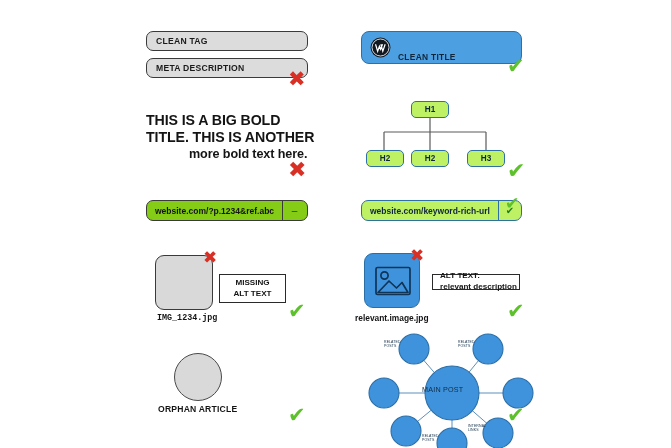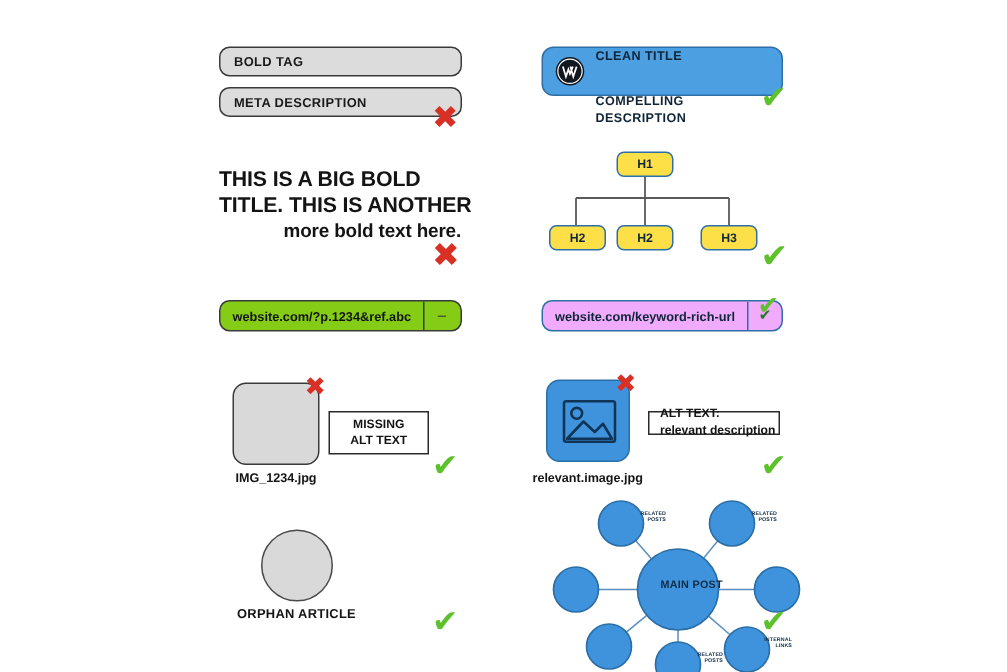--- a/index.html
+++ b/index.html
@@ -38,38 +38,38 @@
 
   
   .headblock{line-height:1.22;}
   .headblock .l1{font-size:14.2px;font-weight:700;color:#141414;letter-spacing:-.1px;white-space:nowrap;}
   .headblock .l4{font-size:12.6px;font-weight:700;color:#141414;letter-spacing:-.1px;white-space:nowrap;margin-left:43px;}
 
   
   .hnode{
     box-sizing:border-box;
     position:absolute;
-    background:#fde047;
+    background:#bef264;
     border:1.3px solid #2f6fa8;
     border-radius:5px;
     display:flex;align-items:center;justify-content:center;
     font-size:8.2px;font-weight:700;color:#10263b;
   }
   .tree-svg{position:absolute;left:0;top:0;overflow:visible;}
 
   
   .url-wrap{
     box-sizing:border-box;
     border:1.4px solid #3a3a3a;
     border-radius:7px;
     background:#84cc16;
     display:flex;align-items:stretch;
     overflow:hidden;
   }
-  .url-wrap.blue{background:#f0abfc;border-color:#2f6fa8;}
+  .url-wrap.blue{background:#bef264;border-color:#2f6fa8;}
   .url-txt{
     display:flex;align-items:center;padding:0 8px;
     font-size:8.5px;font-weight:700;color:#141414;white-space:nowrap;
   }
   .url-wrap.blue .url-txt{color:#0f2538;}
   .url-btn{
     width:23px;border-left:1.4px solid #3a3a3a;
     display:flex;align-items:center;justify-content:center;
     font-size:10px;color:#333;
   }
@@ -103,58 +103,57 @@
     border:1.5px solid #4a4a4a;
     border-radius:50%;
     background:#d9d9d9;
   }
   .orphan-label{font-size:8.6px;font-weight:700;color:#141414;letter-spacing:.2px;white-space:nowrap;}
 
   
   .net{position:absolute;}
   .net svg{display:block;overflow:visible;}
   .nlabel{
-    position:absolute;text-align:right;
-    font-size:3.5px;font-weight:700;color:#0f2c47;
+    position:absolute;text-align:left;
+    font-size:3.5px;font-weight:400;color:#0f2c47;
     line-height:1.12;letter-spacing:.1px;
     pointer-events:none;
   }
   .nlabel.main{font-size:7.2px;letter-spacing:.2px;}
 
   
   .mark{position:absolute;line-height:1;user-select:none;}
   .xmark{color:#d93025;font-weight:800;}
   .ckmark{color:#5cc12a;font-weight:800;}
 </style>
 </head>
 <body>
 
 <div class="stage">
 
   <div class="bar abs" style="left:146px;top:31px;width:162px;height:20px;">
-    <span>BOLD TAG</span>
+    <span>CLEAN TAG</span>
   </div>
 
   <div class="bar abs" style="left:146px;top:58px;width:162px;height:20px;">
     <span>META DESCRIPTION</span>
   </div>
 
   <div class="mark xmark abs" style="left:288px;top:68px;font-size:21px;">✖</div>
 
   <div class="wp-card abs" style="left:361px;top:31px;width:161px;height:33px;">
     <svg width="21" height="21" viewBox="0 0 40 40">
       <circle cx="20" cy="20" r="19" fill="#111820"></circle>
       <circle cx="20" cy="20" r="16.2" fill="none" stroke="#ffffff" stroke-width="1.6"></circle>
       <path d="M10.5 13.8 L14.6 27.2 L17.9 17.6 L20.0 23.4 L23.9 13.8
                M20.6 13.8 L24.4 27.2 L28.9 13.8" fill="none" stroke="#ffffff" stroke-width="2.3" stroke-linejoin="miter" stroke-linecap="butt"></path>
       <path d="M13.1 13.8 L13.1 27.2 M17.0 13.8 L17.0 19.0" fill="none" stroke="#111820" stroke-width="0"></path>
     </svg>
     <div class="wp-text">
       <span>CLEAN TITLE</span>
-      <span>COMPELLING DESCRIPTION</span>
     </div>
   </div>
 
   <div class="mark ckmark abs" style="left:507px;top:55px;font-size:21px;">✔</div>
 
   <div class="headblock abs" style="left:146px;top:112px;">
     <div class="l1">THIS IS A BIG BOLD</div>
     <div class="l1">TITLE. THIS IS ANOTHER</div>
     <div class="l4">more bold text here.</div>
   </div>
@@ -182,21 +181,21 @@
     <div class="url-btn">–</div>
   </div>
 
   <div class="url-wrap blue abs" style="left:361px;top:200px;width:161px;height:21px;">
     <div class="url-txt">website.com/keyword-rich-url</div>
     <div class="url-btn" style="color:#1f7a1f;">✔</div>
   </div>
   <div class="mark ckmark abs" style="left:505px;top:195px;font-size:17px;">✔</div>
 
   <div class="imgbox abs" style="left:155px;top:255px;width:58px;height:55px;"></div>
-  <div class="filename abs" style="left:157px;top:313px;">IMG_1234.jpg</div>
+  <div class="filename abs" style="left:157px;top:313px;font-family:Liberation Mono, monospace;">IMG_1234.jpg</div>
   <div class="mark xmark abs" style="left:203px;top:249px;font-size:17px;">✖</div>
 
   <div class="callout center abs" style="left:219px;top:274px;width:67px;height:29px;">
     <span>MISSING</span>
     <span>ALT TEXT</span>
   </div>
   <div class="mark ckmark abs" style="left:288px;top:300px;font-size:21px;">✔</div>
 
   <div class="imgbox blue abs" style="left:364px;top:253px;width:56px;height:55px;">
     <svg width="56" height="55" viewBox="0 0 56 55">

